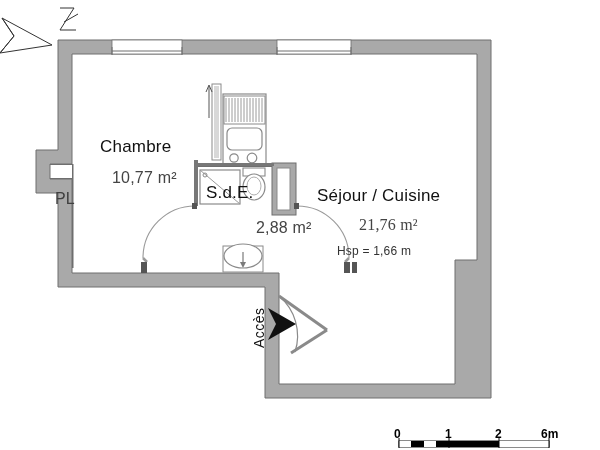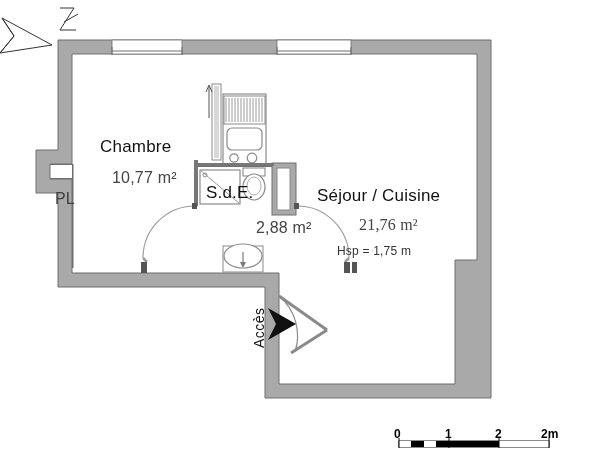--- a/index.html
+++ b/index.html
@@ -250,24 +250,24 @@
   </svg>
 
   <div class="label room-name" style="left:100px; top:138px;">Chambre</div>
   <div class="label room-area" style="left:112px; top:170px;">10,77 m²</div>
 
   <div class="label room-name" style="left:206px; top:184px;">S.d.E.</div>
   <div class="label room-area" style="left:216px; top:220px;margin-left:40px;">2,88 m²</div>
 
   <div class="label room-name" style="left:317px; top:187px;">Séjour / Cuisine</div>
   <div class="label room-area" style="left:359px; top:217px;font-family:Liberation Serif, serif;">21,76 m²</div>
-  <div class="label room-hsp" style="left:337px; top:245px;">Hsp = 1,75 m</div>
+  <div class="label room-hsp" style="left:337px; top:245px;">Hsp = 1,66 m</div>
 
   <div class="label closet-name" style="left:55px; top:191px;">PL</div>
 
   <div class="label access-label" style="left:252px; top:348px;">Accès</div>
 
   <div class="scale-num" style="left:394px; top:427px;">0</div>
   <div class="scale-num" style="left:445px; top:427px;">1</div>
   <div class="scale-num" style="left:495px; top:427px;">2</div>
-  <div class="scale-num" style="left:541px; top:427px;">2m</div>
+  <div class="scale-num" style="left:541px; top:427px;">6m</div>
 
 </div>
 
 </body></html>

